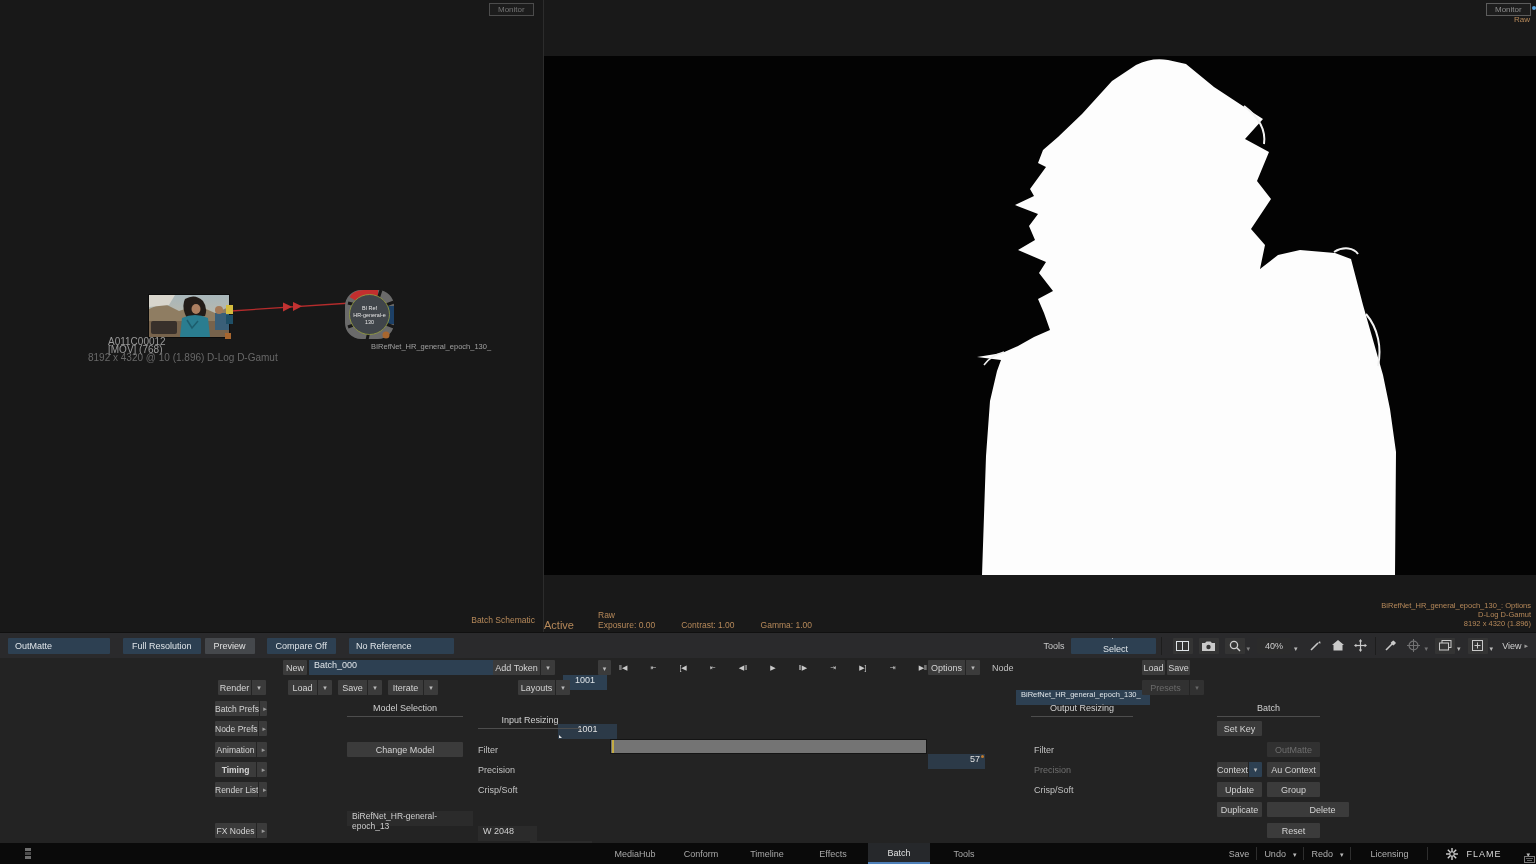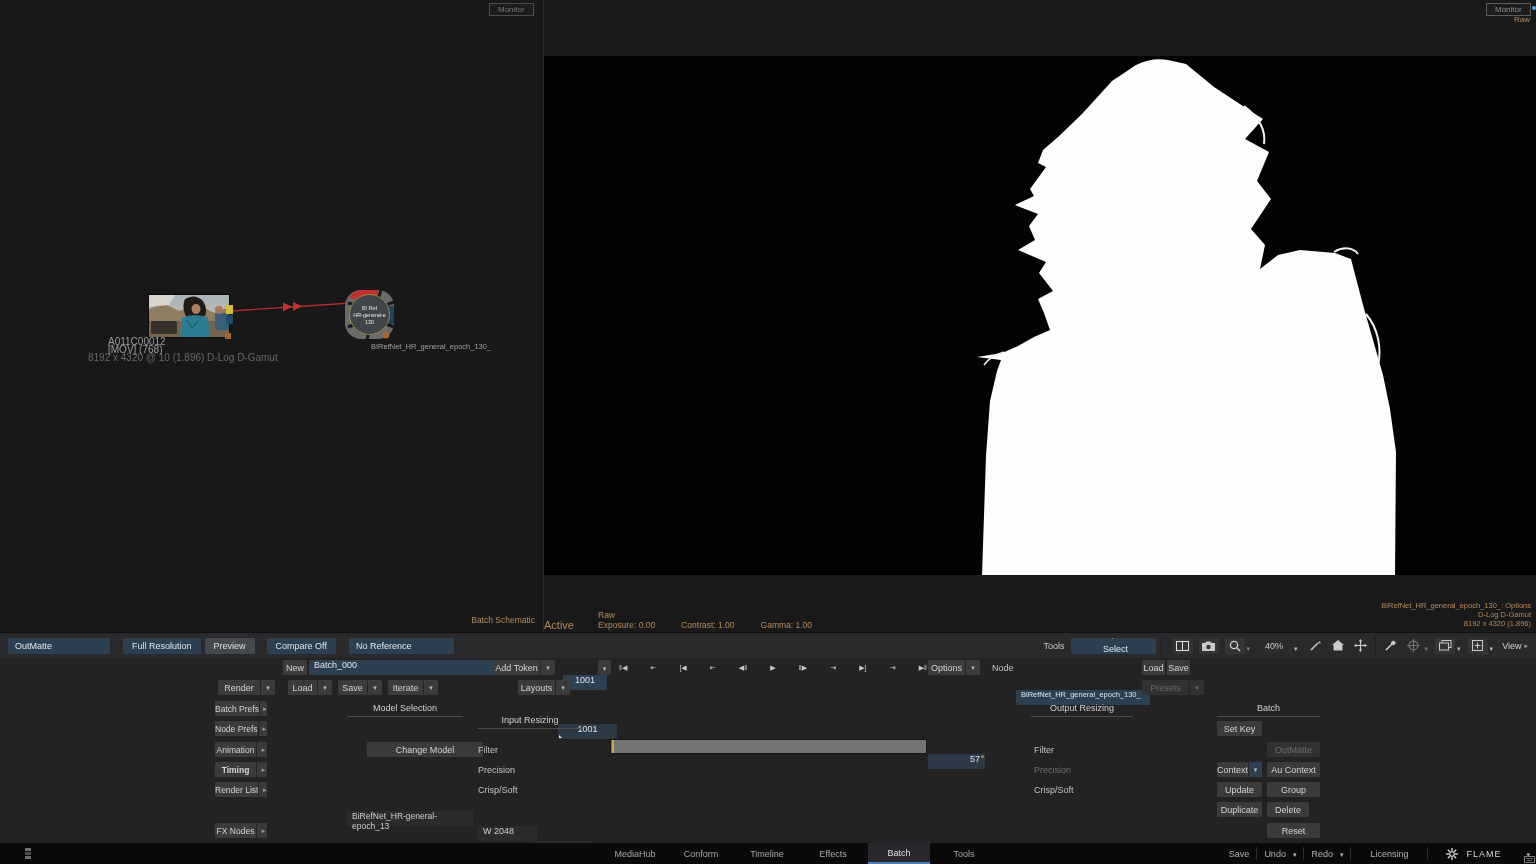--- a/index.html
+++ b/index.html
@@ -331,21 +331,21 @@
     <div class="abs field blue" style="left:1016px;top:2px;width:124px;font-size:7.5px;">
       <span>BiRefNet_HR_general_epoch_130_</span>
     </div>
     <div class="abs btn" style="left:1142px;top:2px;width:23px;">
       <span>Load</span>
     </div>
     <div class="abs btn" style="left:1167px;top:2px;width:23px;">
       <span>Save</span>
     </div>
 
-    <div class="abs split" style="left:218px;top:22px;width:57px;">
+    <div class="abs split" style="left:218px;top:22px;width:48px;">
       <span class="main">Render</span>
       <span class="dd"></span>
     </div>
     <div class="abs split" style="left:288px;top:22px;width:44px;">
       <span class="main">Load</span>
       <span class="dd"></span>
     </div>
     <div class="abs split" style="left:338px;top:22px;width:44px;">
       <span class="main">Save</span>
       <span class="dd"></span>
@@ -394,21 +394,21 @@
     </div>
     <div class="abs split" style="left:215px;top:165px;width:52px;">
       <span class="main" style="font-size:8.5px;">FX Nodes</span>
       <span class="dd rarr" style="width:10px;"></span>
     </div>
 
     <div class="abs hdr" style="left:347px;top:45px;width:116px;">Model Selection</div>
     <div class="abs field fdark" style="left:347px;top:63px;width:116px;justify-content:center;font-size:8.5px;">
       <span>BiRefNet_HR-general-epoch_13</span>
     </div>
-    <div class="abs btn" style="left:347px;top:84px;width:116px;margin-left:20px;">
+    <div class="abs btn" style="left:347px;top:84px;width:116px;">
       <span>Change Model</span>
     </div>
 
     <div class="abs hdr" style="left:478px;top:45px;width:104px;margin-top:12px;">Input Resizing</div>
     <div class="abs field fdark" style="left:478px;top:63px;width:49px;">
       <span>W 2048</span>
     </div>
     <div class="abs field fdark" style="left:530px;top:63px;width:52px;">
       <span>H 2048</span>
     </div>
@@ -443,21 +443,21 @@
     </div>
     <div class="abs btn" style="left:1217px;top:124px;width:45px;">
       <span>Update</span>
     </div>
     <div class="abs btn" style="left:1267px;top:124px;width:53px;">
       <span>Group</span>
     </div>
     <div class="abs btn" style="left:1217px;top:144px;width:45px;">
       <span>Duplicate</span>
     </div>
-    <div class="abs btn" style="left:1267px;top:144px;width:42px;">
+    <div class="abs btn" style="left:1267px;top:144px;width:53px;padding-left:29px;">
       <span>Delete</span>
     </div>
     <div class="abs btn" style="left:1267px;top:165px;width:53px;">
       <span>Reset</span>
     </div>
   </div>
 
   <div id="bottombar" class="abs">
     <svg class="abs" style="left:24px;top:5px;" width="8" height="11">
       <rect x="1" y="0" width="6" height="3" fill="#6e6e6e"></rect>

